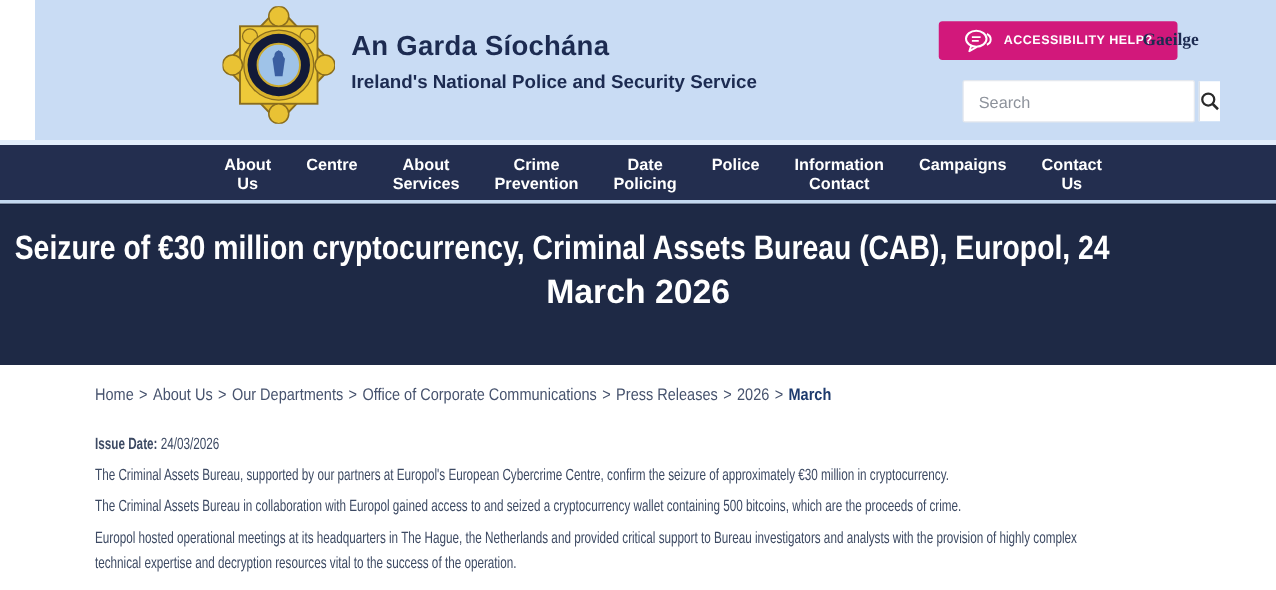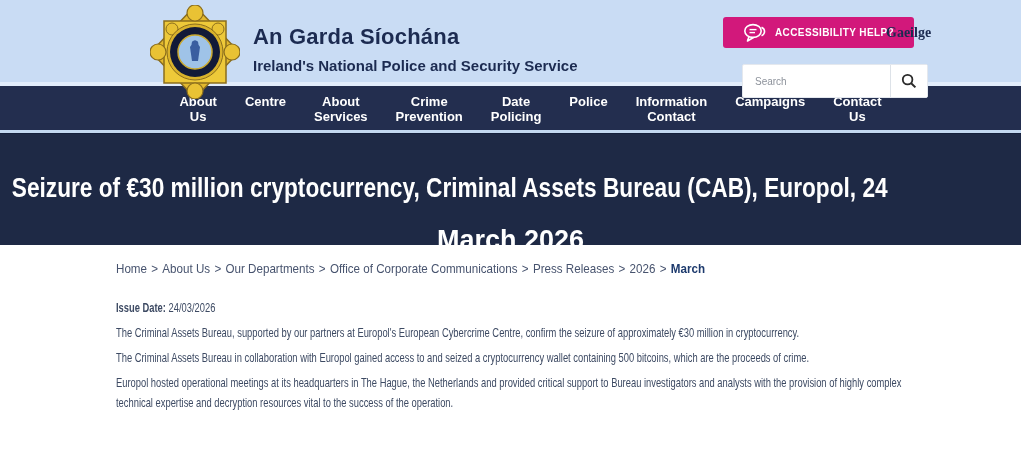--- a/index.html
+++ b/index.html
@@ -5,22 +5,23 @@
   * { margin: 0; padding: 0; box-sizing: border-box; }
   html, body {
     width: 1021px; height: 472px; overflow: hidden;
     background: #ffffff;
     font-family: "Liberation Sans", "DejaVu Sans", sans-serif;
   }
 
   
   .header {
     position: relative;
-    height: 82px;
+    height: 112px;
     background: #c9dcf4;
+    margin-left: 28px;
   }
   .logo {
     position: absolute; left: 150px; top: 5px;
     width: 90px; height: 94px; cursor: pointer;
   }
   .header-titles { position: absolute; left: 253px; top: 24px; color: #1c2b51; }
   .site-title { font-size: 22px; font-weight: 700; letter-spacing: 0.2px; }
   .site-subtitle { font-size: 15px; font-weight: 600; margin-top: 7px; }
 
   .accessibility-btn {
@@ -39,21 +40,21 @@
     text-decoration: none; cursor: pointer; font-family: Liberation Serif, serif;
   }
   .search-box {
     position: absolute; left: 742px; top: 64px;
     width: 186px; height: 34px;
     background: #ffffff; border: 1px solid #e4e8ee; border-radius: 2px;
     display: flex; align-items: stretch;
   }
   .search-input {
     flex: 1; border: none; outline: none;
-    padding: 0 0 0 12px; font-size: 10px; color: #a21caf;
+    padding: 0 0 0 12px; font-size: 13px; color: #a21caf;
     font-family: "Liberation Sans", "DejaVu Sans", sans-serif;
     background: transparent;
   }
   .search-input::placeholder { color: #8d929b; }
   .search-btn {
     width: 37px; background: #ffffff; border: none;
     border-left: 1px solid #dde2e8; cursor: pointer;
     display: flex; align-items: center; justify-content: center;
   }
 
@@ -68,36 +69,36 @@
   .main-nav a {
     display: block; width: min-content;
     color: #ffffff; font-size: 13px; font-weight: 700;
     line-height: 15px; text-align: center; text-decoration: none;
     cursor: pointer; white-space: normal;
   }
   .nav-divider { height: 3px; background: #c3d8f0; }
 
   
   .hero {
-    height: 112px; background: #1e2945;
+    height: 129px; background: #1e2945;
     border-top: 1px solid #15203c;
-    overflow: hidden; color: #ffffff; padding-top: 37px;
+    overflow: hidden; color: #ffffff; padding-top: 17px;
   }
   .hero-l1 {
     white-space: nowrap; font-size: 27px; font-weight: 700;
     transform: scaleX(0.84); transform-origin: 0 50%;
     padding-left: 14px; line-height: 34px;
   }
   .hero-l2 {
     text-align: center; font-size: 27px; font-weight: 700; line-height: 34px;
-    margin-top: 18px;
-  }
-
-  
-  .content { padding: 16px 0 0 116px; background: #ffffff; }
+    margin-top: 1px;
+  }
+
+  
+  .content { padding: 16px 0 0 76px; background: #ffffff; }
 
   .crumb-scale {
     transform: scaleX(0.86); transform-origin: 0 0;
     width: 900px; margin-bottom: 21px;
     font-size: 13.5px; color: #47536e; line-height: 16px;
   }
   .crumb-scale a { color: #47536e; text-decoration: none; cursor: pointer; }
   .crumb-scale .sep { margin: 0 5px; color: #47536e; }
   .crumb-scale .current { font-weight: 700; color: #1d3a6d; }
 

